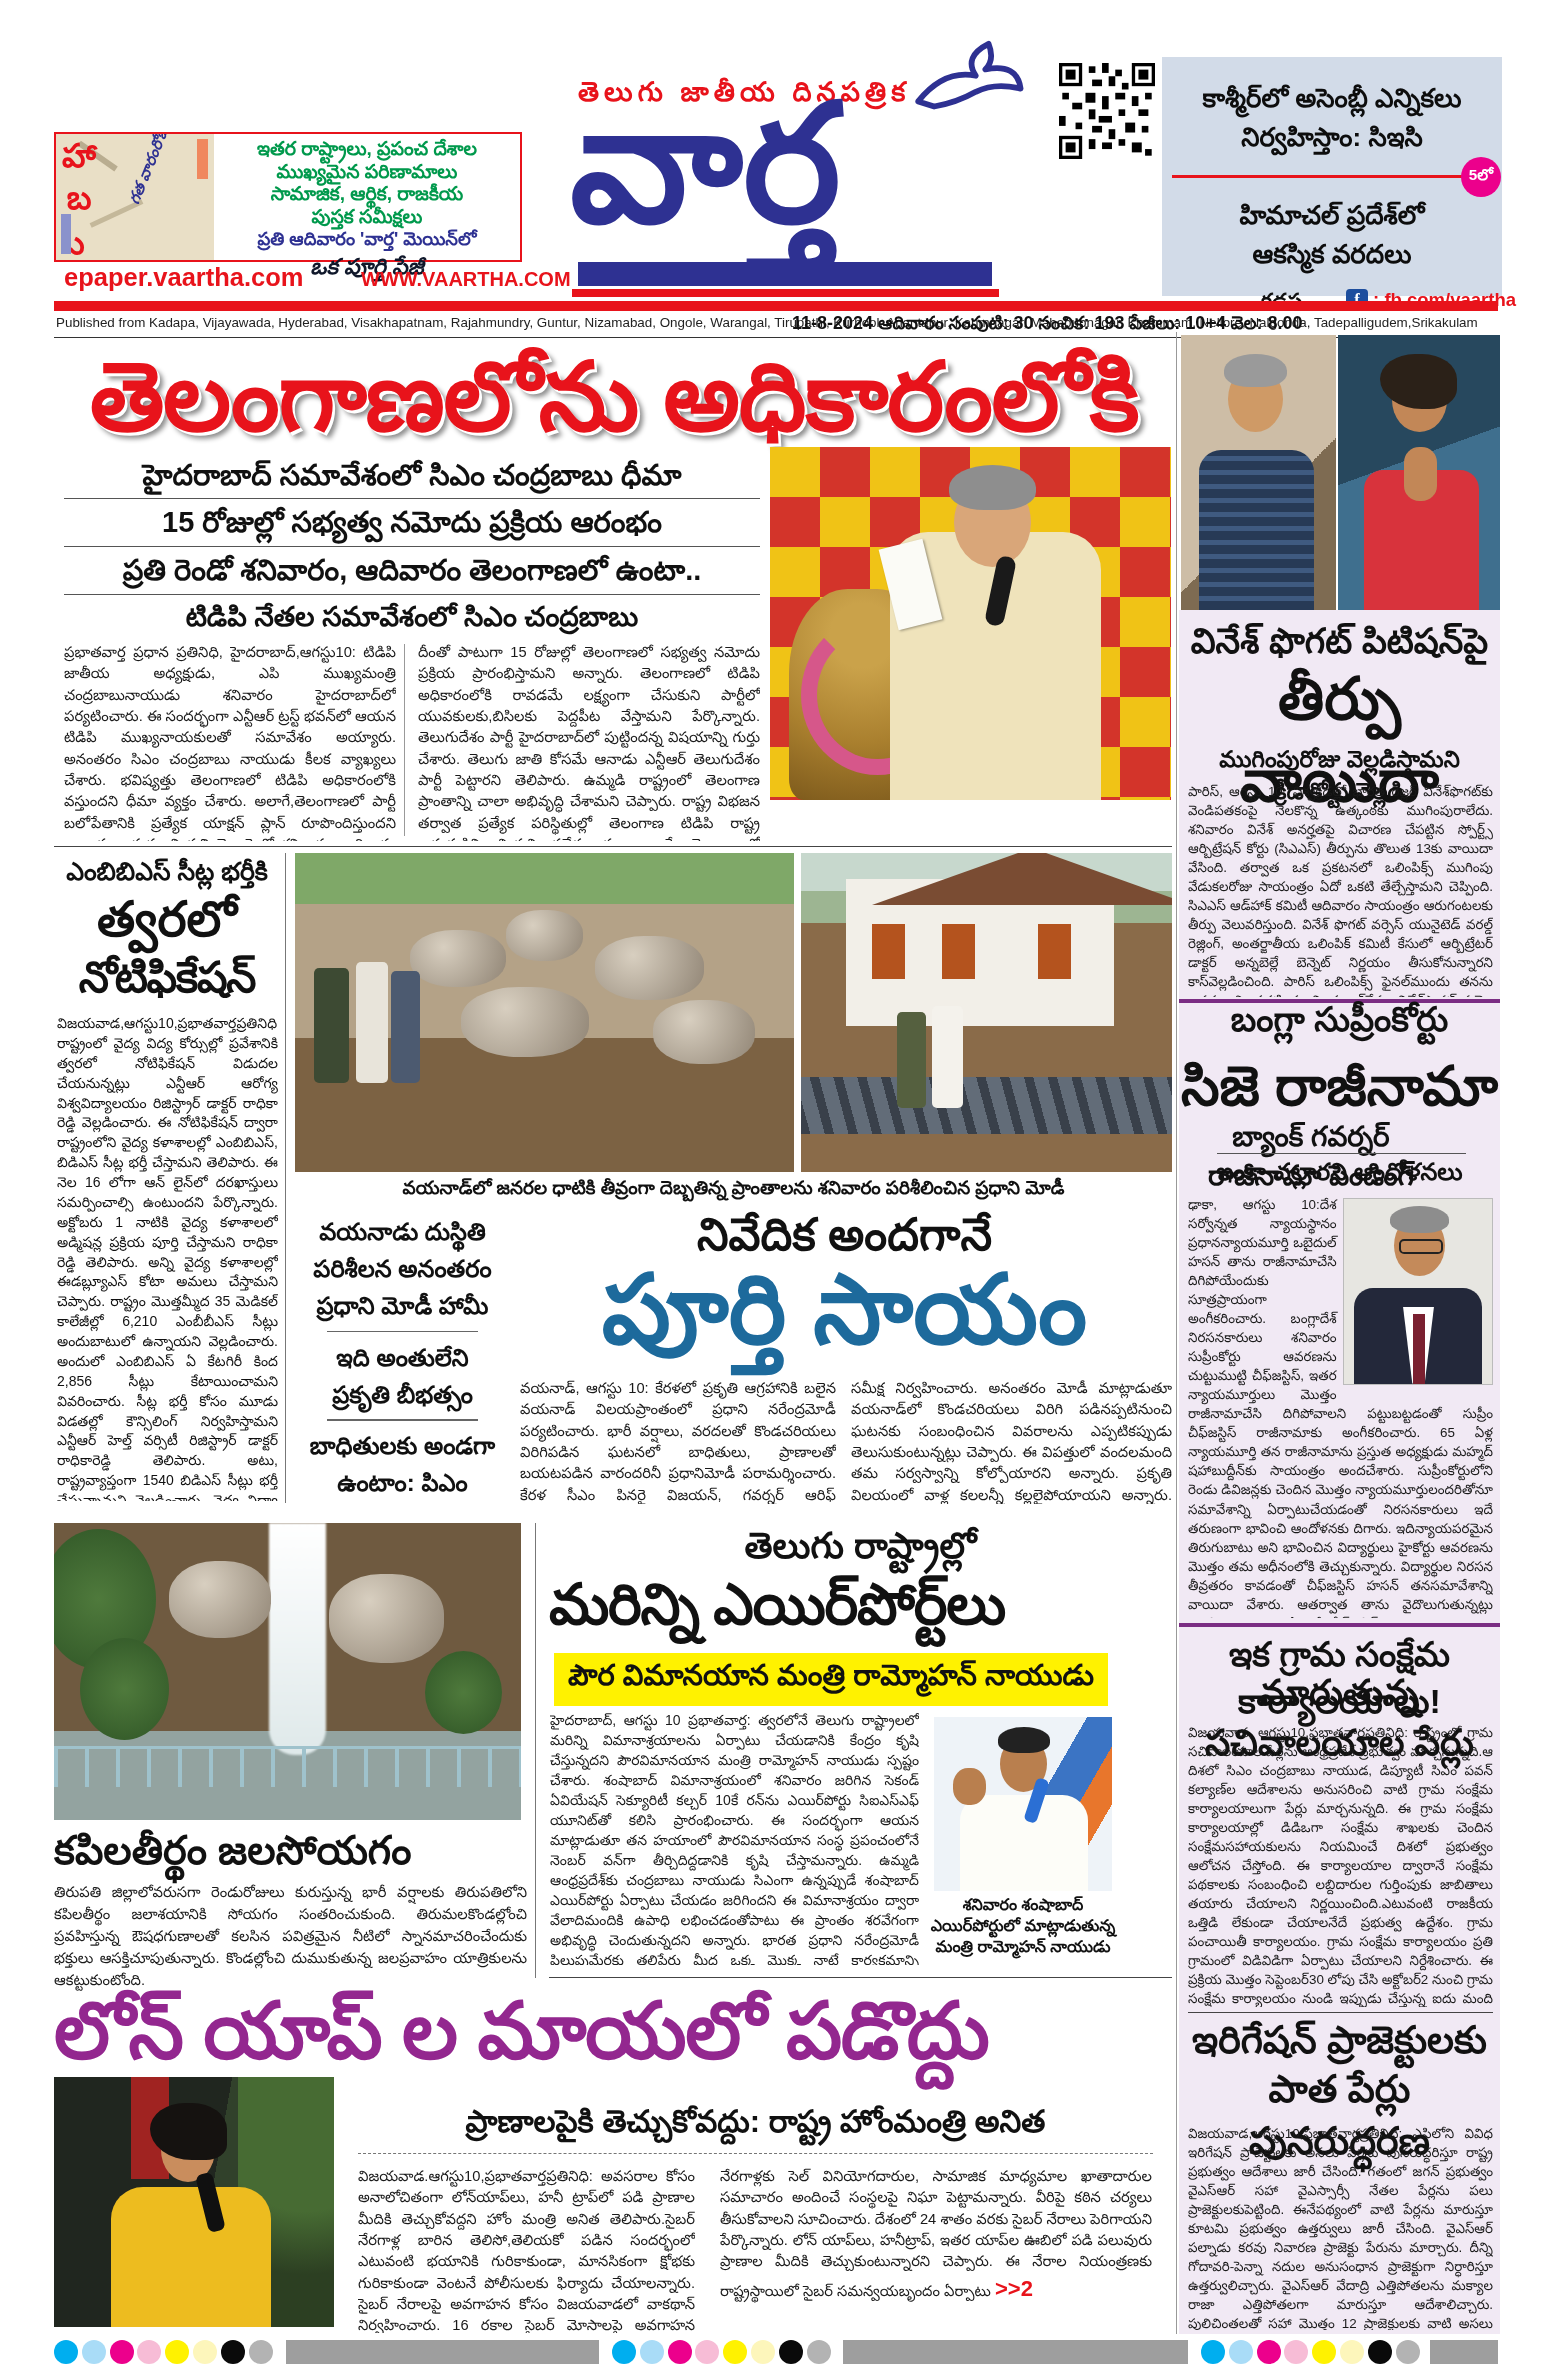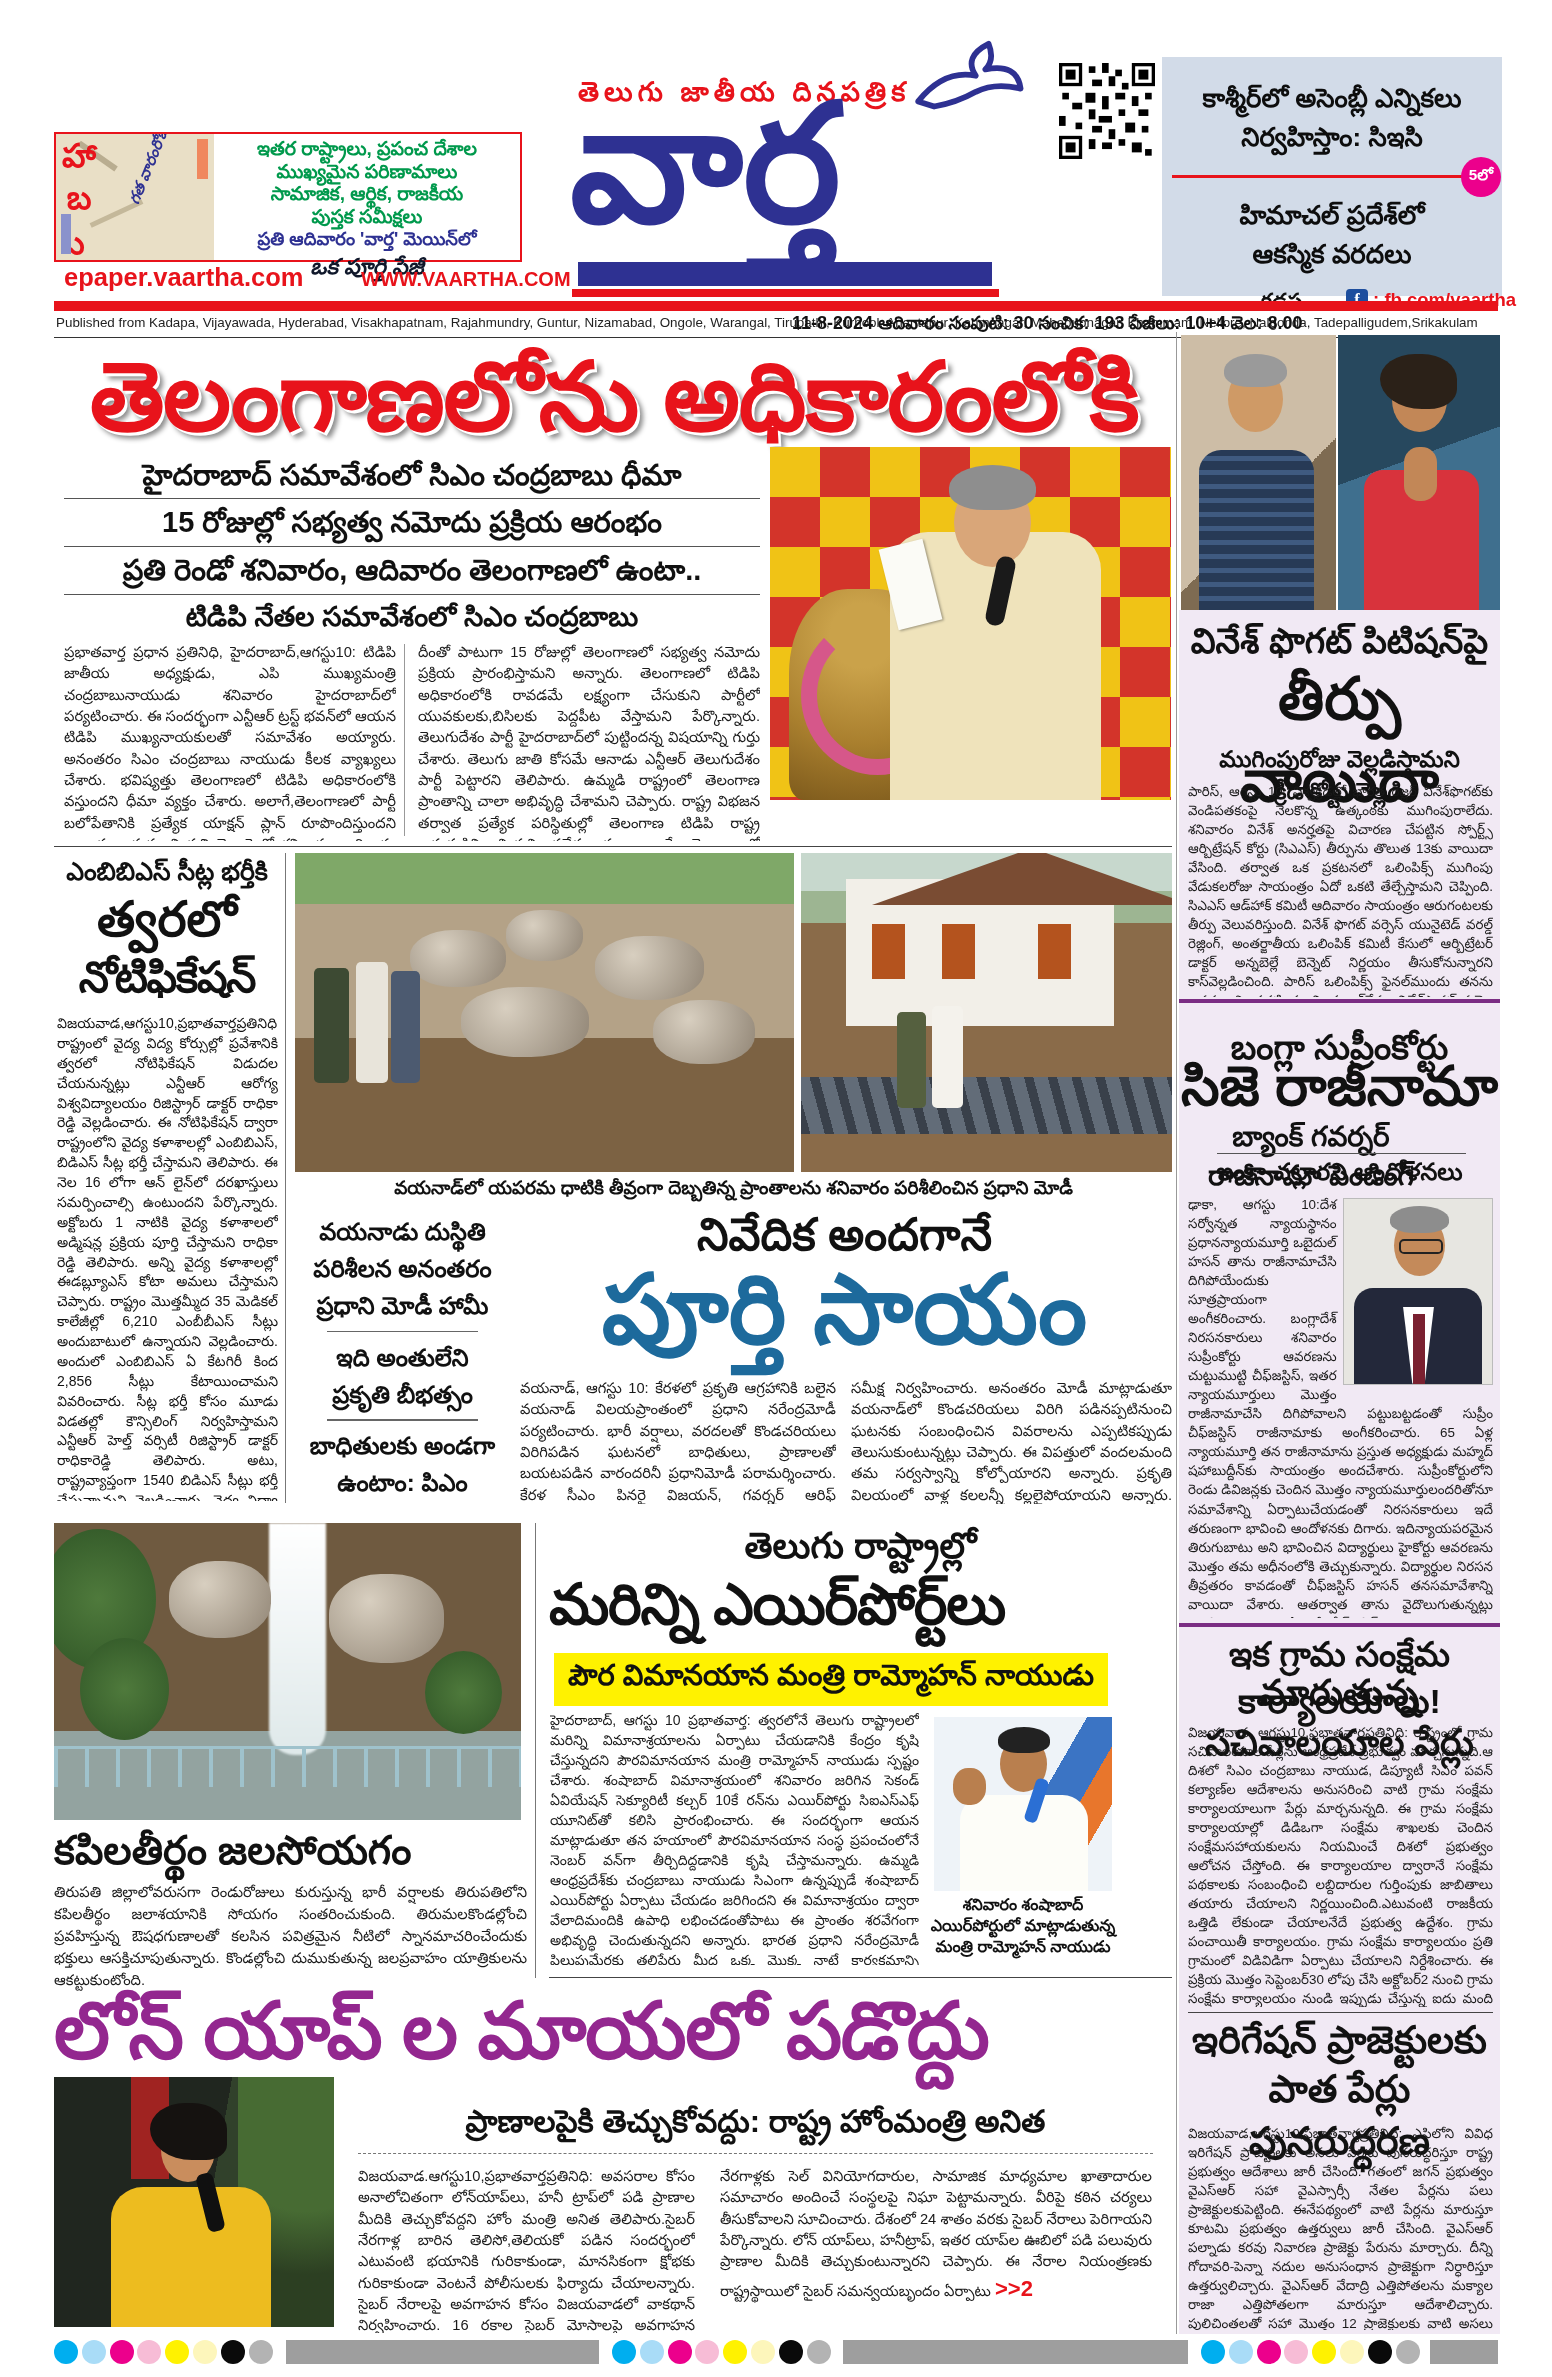--- a/index.html
+++ b/index.html
@@ -99,21 +99,21 @@
   
   #sidevr{left:1176px;top:332px;width:0.6px;height:2002px;background:#999;}
   #sidebg{left:1179px;top:610px;width:321px;height:1724px;background:#f1e9f4;}
   #photo-salve{left:1181px;top:335px;width:155px;height:275px;}
   #photo-vinesh{left:1338px;top:335px;width:162px;height:275px;}
   #ph-h1{left:1179px;top:621px;width:321px;font-size:35px;font-weight:800;text-align:center;}
   #ph-h2{left:1179px;top:665px;width:321px;font-size:59px;font-weight:800;text-align:center;}
   #ph-sub{left:1179px;top:746px;width:321px;font-size:23px;font-weight:bold;text-align:center;}
   #ph-body{left:1188px;top:782px;width:305px;height:215px;overflow:hidden;font-size:13.4px;line-height:1.42;}
   .prule{left:1179px;width:321px;height:3.8px;background:#7b2d83;}
-  #bg-h1{left:1179px;top:1028px;width:321px;font-size:34px;font-weight:800;text-align:center;}
+  #bg-h1{left:1179px;top:1000px;width:321px;font-size:34px;font-weight:800;text-align:center;}
   #bg-h2{left:1179px;top:1054px;width:321px;font-size:55px;font-weight:800;text-align:center;}
   #bg-sub1{left:1179px;top:1121px;width:264px;font-size:28px;font-weight:bold;text-align:center;}
   #bg-subrule{left:1217px;top:1153px;width:249px;height:1.3px;background:#555;}
   #bg-sub2{left:1179px;top:1158px;width:321px;font-size:24px;font-weight:bold;text-align:center;}
   #bg-body{left:1188px;top:1195px;width:305px;height:423px;overflow:hidden;font-size:13.4px;line-height:1.42;}
   #photo-cj{float:right;width:148px;height:185px;margin:2.6px 0 5.1px 6.4px;}
   #gram-h{left:1179px;top:1635px;width:321px;font-size:34px;font-weight:800;text-align:center;}
   #gram-sub{left:1179px;top:1672px;width:321px;font-size:36px;font-weight:800;text-align:center;}
   #gram-body{left:1188px;top:1723px;width:305px;height:284px;overflow:hidden;font-size:13.4px;line-height:1.42;}
   #irrrule{left:1188px;top:2012px;width:305px;height:1.3px;background:#444;}
@@ -332,21 +332,21 @@
     <div id="house">
       <div id="roof"></div>
       <div class="win" style="left:25.5px;top:45px;"></div>
       <div class="win" style="left:96px;top:45px;"></div>
       <div class="win" style="left:192px;top:45px;"></div>
     </div>
     <div id="bridge"></div>
     <div class="fig" style="left:96px;bottom:64px;width:29px;height:96px;background:#55603f;"></div>
     <div class="fig" style="left:131px;bottom:64px;width:31px;height:102px;background:#f4f2ec;"></div>
   </div>
-  <div class="abs" id="way-caption">వయనాడ్‌లో యపరమ ధాటికి తీవ్రంగా దెబ్బతిన్న ప్రాంతాలను శనివారం పరిశీలించిన ప్రధాని మోడీ</div>
+  <div class="abs" id="way-caption">వయనాడ్‌లో జనరల ధాటికి తీవ్రంగా దెబ్బతిన్న ప్రాంతాలను శనివారం పరిశీలించిన ప్రధాని మోడీ</div>
   <div class="abs" id="modiside">
     <div>వయనాడు దుస్థితి</div>
     <div>పరిశీలన అనంతరం</div>
     <div>ప్రధాని మోడీ హామీ</div>
     <div class="siderule"></div>
     <div>ఇది అంతులేని</div>
     <div>ప్రకృతి బీభత్సం</div>
     <div class="siderule"></div>
     <div>బాధితులకు అండగా</div>
     <div>ఉంటాం: పిఎం</div>

